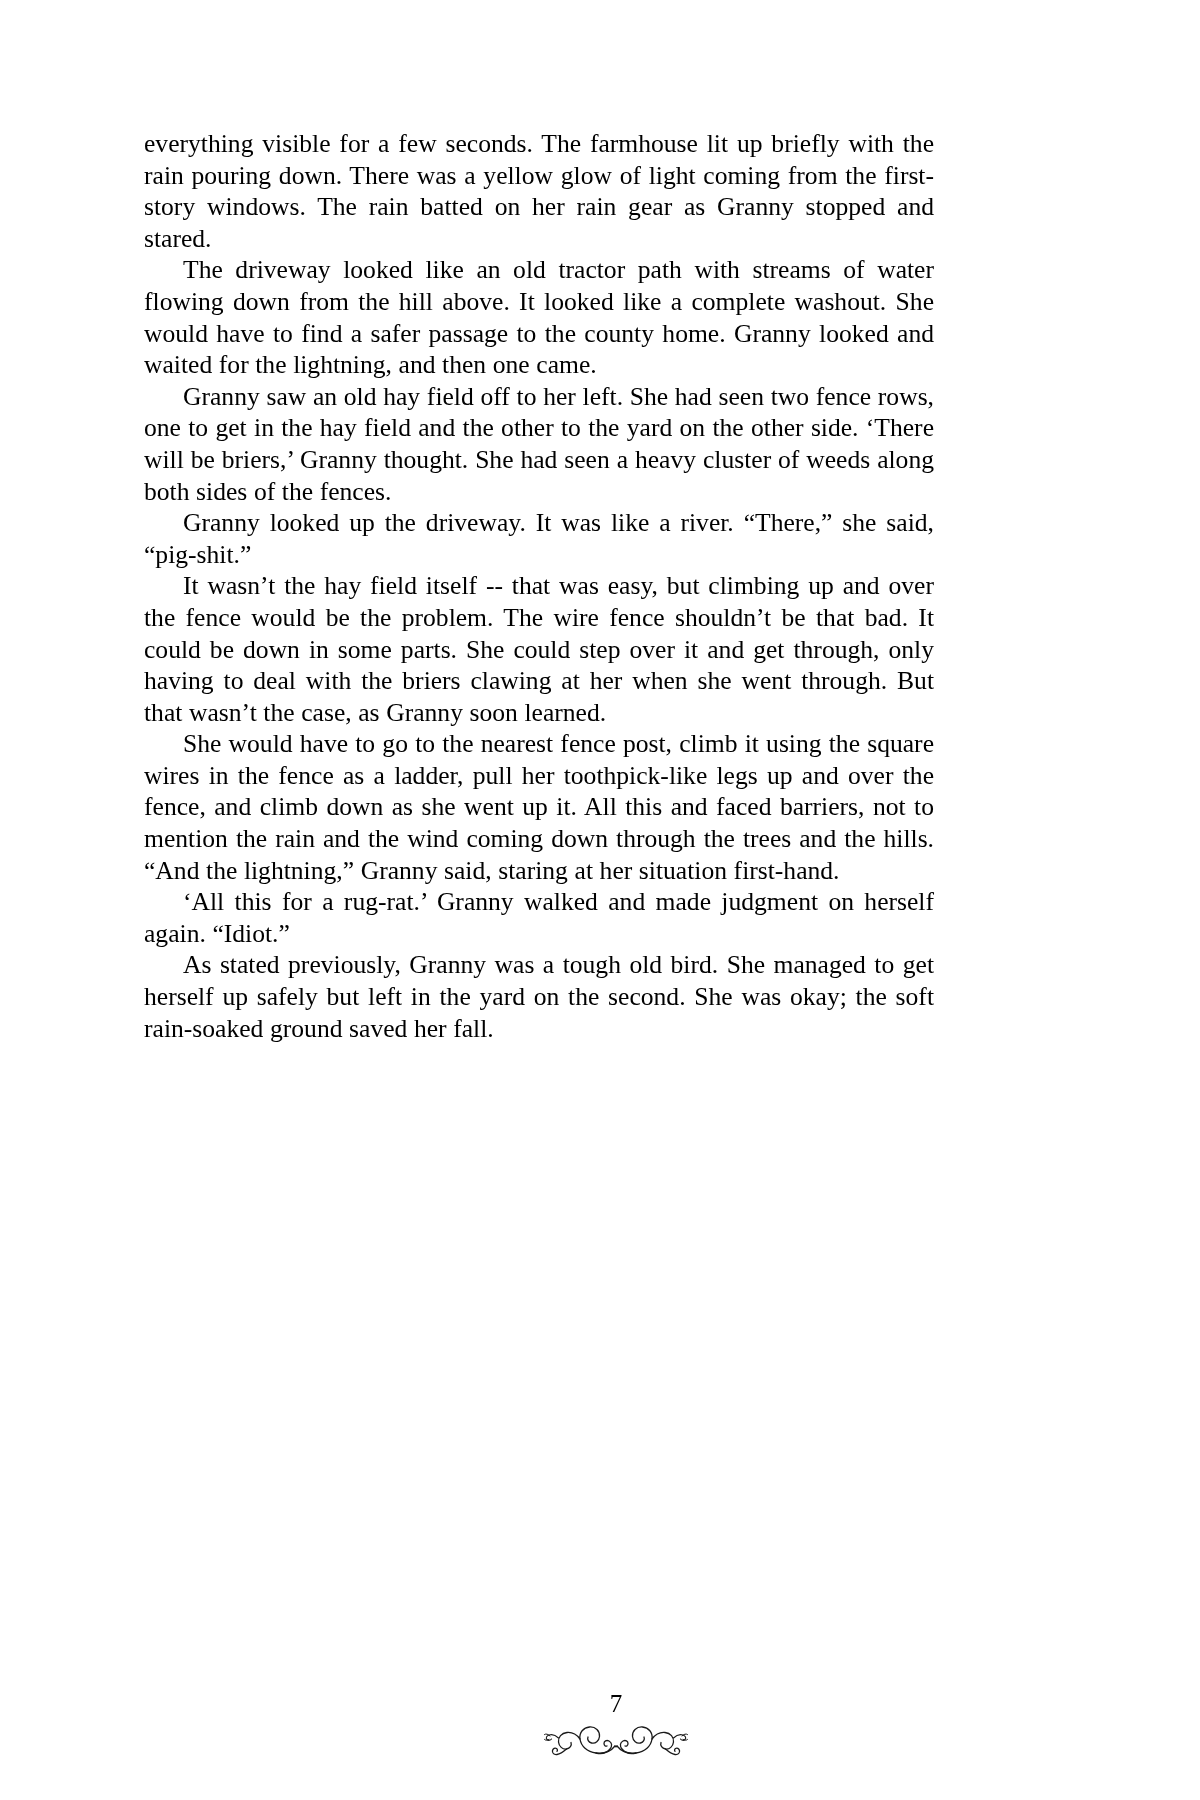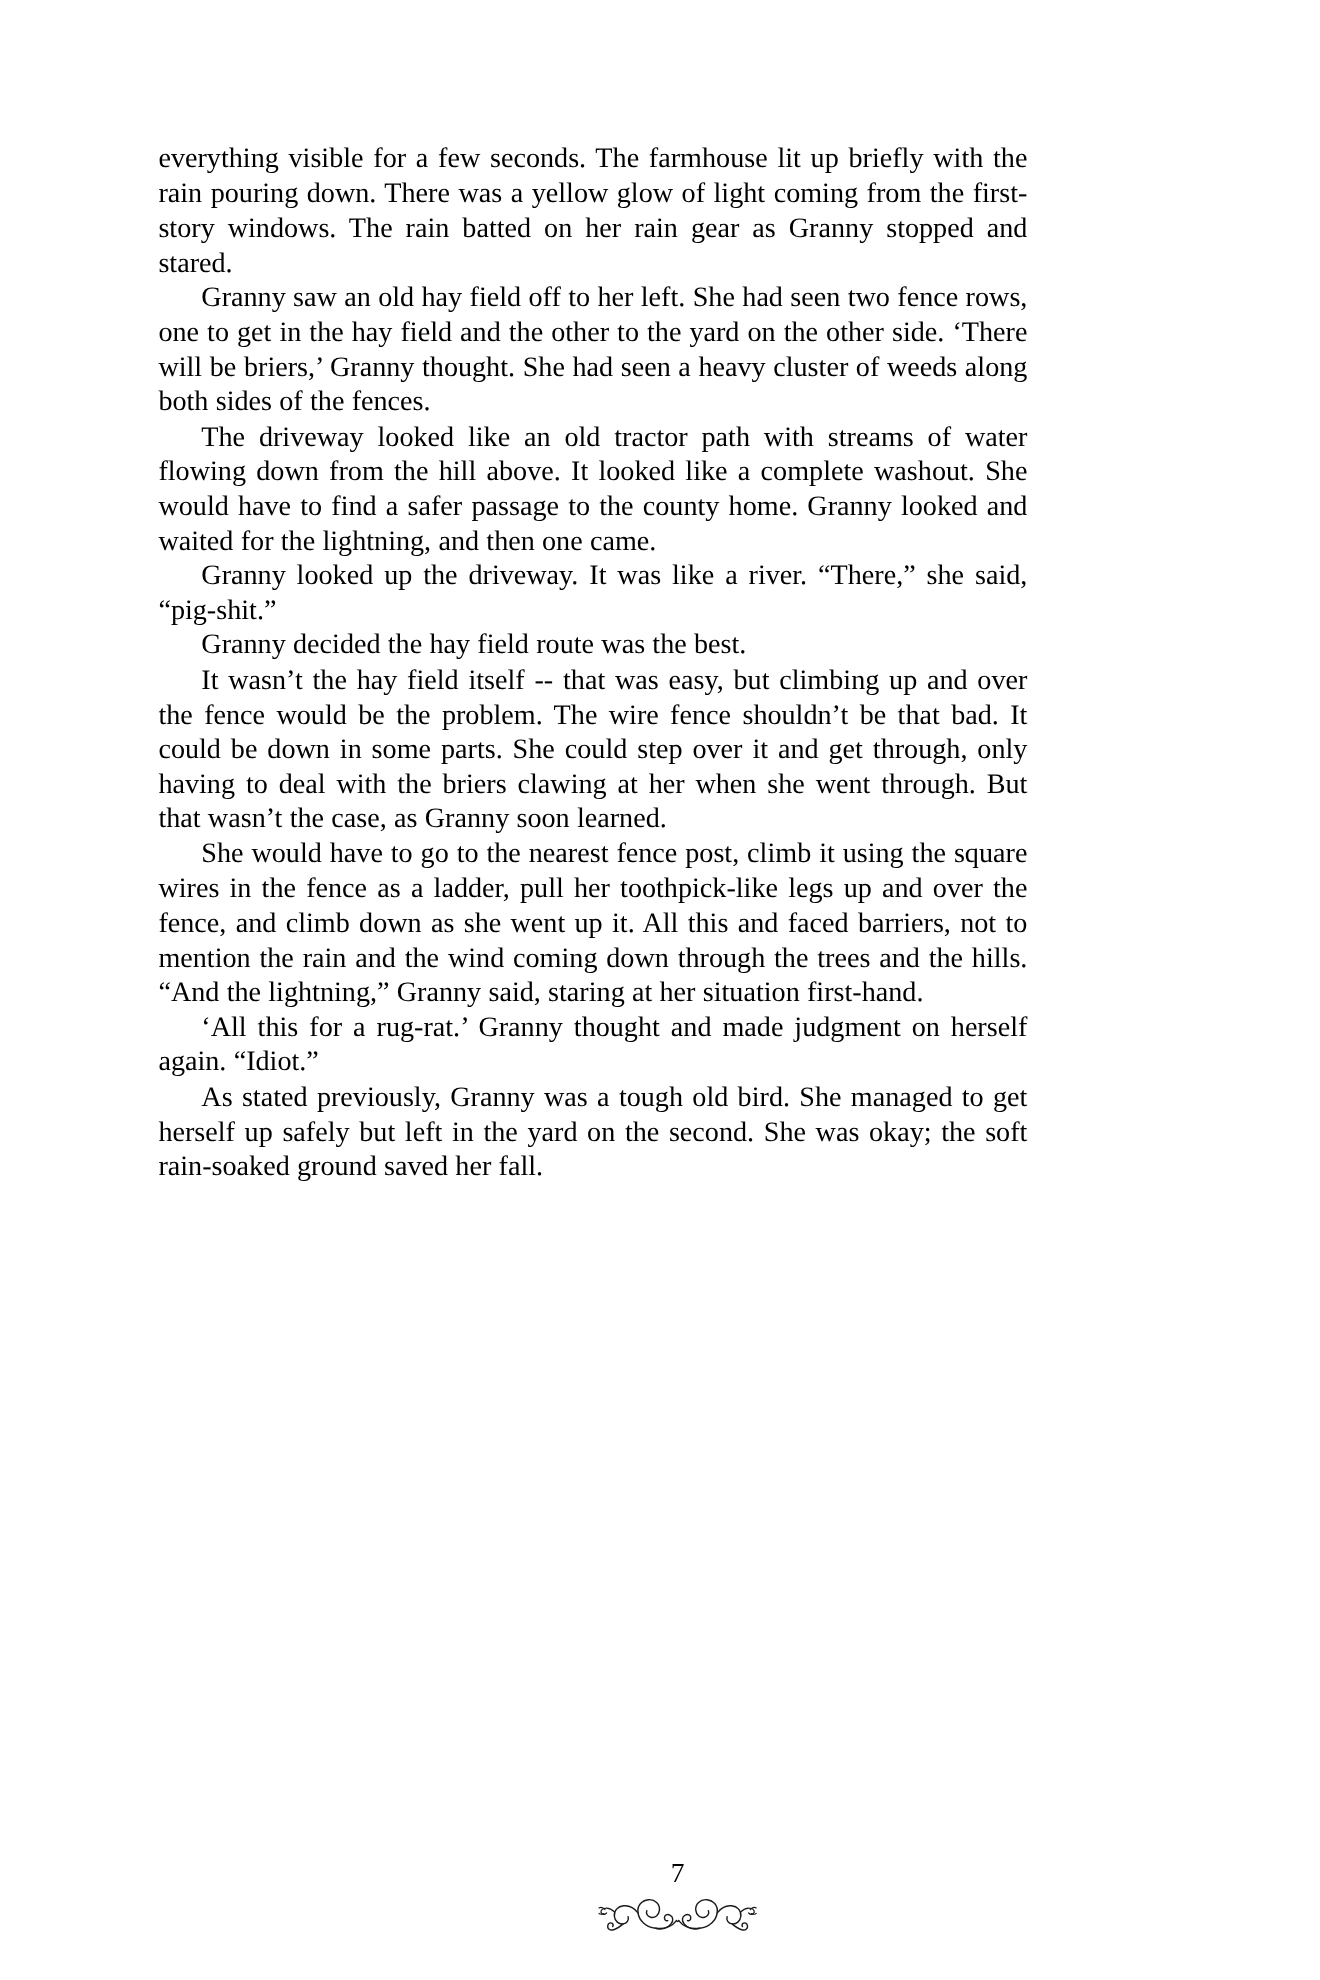--- a/index.html
+++ b/index.html
@@ -71,27 +71,26 @@
     margin-right: auto;
   }
 </style>
 </head>
 <body>
 
 <div class="page">
 
   <div class="text-column">
     <p class="body-par first">everything visible for a few seconds. The farmhouse lit up briefly with the rain pouring down. There was a yellow glow of light coming from the first-story windows. The rain batted on her rain gear as Granny stopped and stared.</p>
+    <p class="body-par">The driveway looked like an old tractor path with streams of water flowing down from the hill above. It looked like a complete washout. She would have to find a safer passage to the county home. Granny looked and waited for the lightning, and then one came.</p>
     <p class="body-par">Granny saw an old hay field off to her left. She had seen two fence rows, one to get in the hay field and the other to the yard on the other side. ‘There will be briers,’ Granny thought. She had seen a heavy cluster of weeds along both sides of the fences.</p>
-    <p class="body-par">The driveway looked like an old tractor path with streams of water flowing down from the hill above. It looked like a complete washout. She would have to find a safer passage to the county home. Granny looked and waited for the lightning, and then one came.</p>
     <p class="body-par">Granny looked up the driveway. It was like a river. “There,” she said, “pig-shit.”</p>
-    <p class="body-par">Granny decided the hay field route was the best.</p>
     <p class="body-par">It wasn’t the hay field itself -- that was easy, but climbing up and over the fence would be the problem. The wire fence shouldn’t be that bad. It could be down in some parts. She could step over it and get through, only having to deal with the briers clawing at her when she went through. But that wasn’t the case, as Granny soon learned.</p>
     <p class="body-par">She would have to go to the nearest fence post, climb it using the square wires in the fence as a ladder, pull her toothpick-like legs up and over the fence, and climb down as she went up it. All this and faced barriers, not to mention the rain and the wind coming down through the trees and the hills. “And the lightning,” Granny said, staring at her situation first-hand.</p>
-    <p class="body-par">‘All this for a rug-rat.’ Granny thought and made judgment on herself again. “Idiot.”</p>
+    <p class="body-par">‘All this for a rug-rat.’ Granny walked and made judgment on herself again. “Idiot.”</p>
     <p class="body-par">As stated previously, Granny was a tough old bird. She managed to get herself up safely but left in the yard on the second. She was okay; the soft rain-soaked ground saved her fall.</p>
   </div>
 
   <div class="footer">
     <div class="page-number">7</div>
     <svg class="ornament" width="170" height="48" viewBox="0 0 340 96" aria-hidden="true">
       <g fill="none" stroke="#1a1a1a" stroke-width="2.6" stroke-linecap="round">
 
         <path d="M168 60 C 160 70, 146 76, 130 74 C 112 72, 100 60, 98 46
                  C 96 33, 105 23, 117 22 C 129 21, 138 30, 137 41

